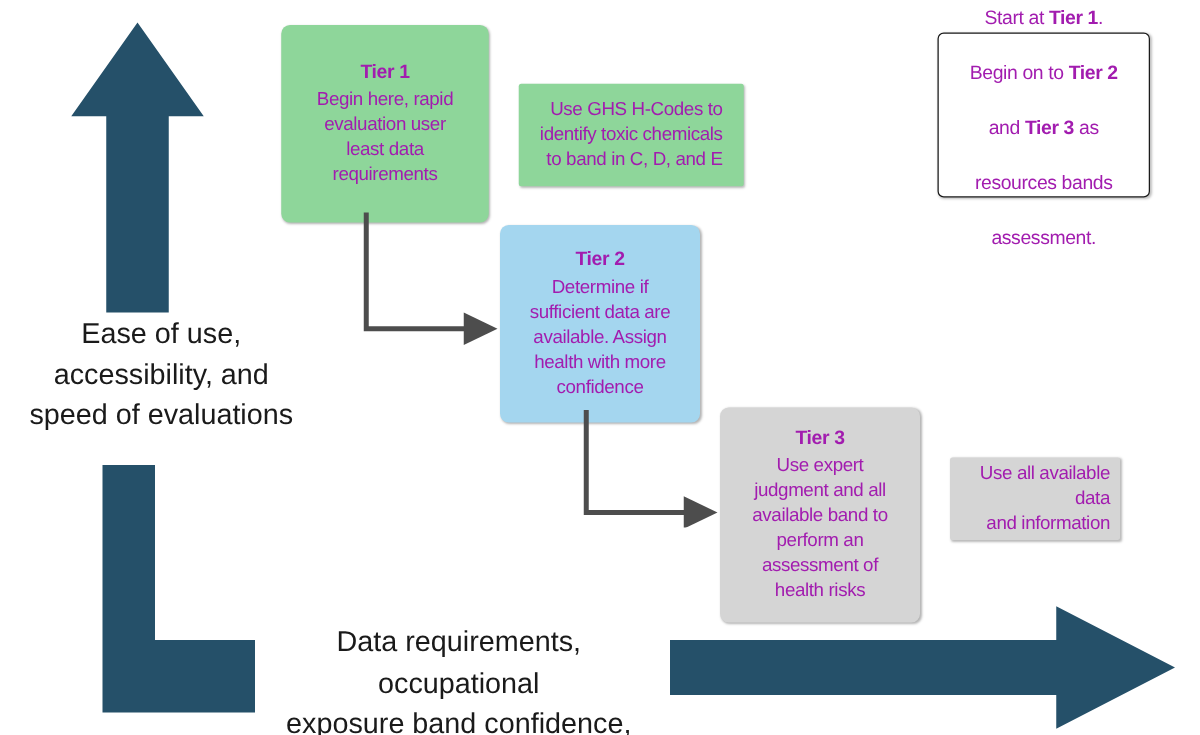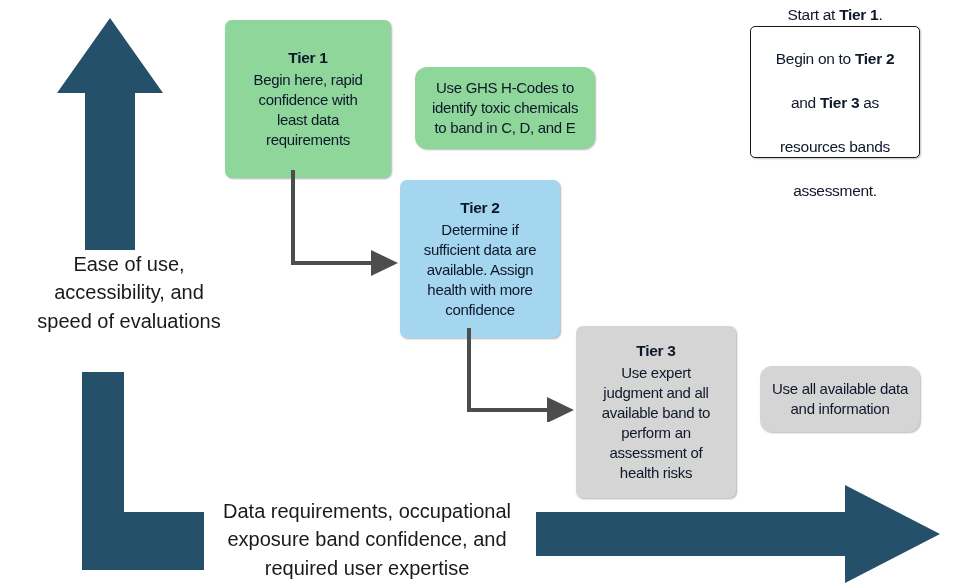--- a/index.html
+++ b/index.html
@@ -26,21 +26,21 @@
     width: 960px;
     height: 588px;
     pointer-events: none;
   }
 
   
   .axis-label {
     position: absolute;
     text-align: center;
     font-family: "Liberation Sans", sans-serif;
-    font-size: 20px;
+    font-size: 23px;
     line-height: 1.42;
     color: #1a1a1a;
     white-space: pre-line;
   }
   #axis-label-vertical {
     left: 18px;
     top: 250px;
     width: 222px;
   }
   #axis-label-horizontal {
@@ -54,55 +54,56 @@
     position: absolute;
     box-sizing: border-box;
     display: flex;
     flex-direction: column;
     align-items: center;
     justify-content: center;
     text-align: center;
     font-family: "Liberation Sans Narrow", "Liberation Sans", sans-serif;
     font-size: 15px;
     line-height: 1.33;
-    color: #0f172a;
+    color: #a21caf;
     padding: 6px 8px;
     letter-spacing: -0.3px;
   }
   .node .title {
     font-weight: bold;
     font-size: 15.5px;
     display: block;
     margin-bottom: 1px;
   }
   .node .body {
     display: block;
     white-space: pre-line;
   }
 
   .tier-box {
     border-radius: 7px;
     box-shadow: 1px 1px 2px rgba(0,0,0,0.30);
   }
   .note-box {
-    border-radius: 12px;
+    border-radius: 2px;
     box-shadow: 1px 1px 2px rgba(0,0,0,0.28);
+    text-align: right;
   }
 
   .green  { background: #8ed69a; }
   .blue   { background: #a4d6ef; }
   .gray   { background: #d5d5d5; }
 
   
   #tier1-box     { left: 225px; top: 20px;  width: 166px; height: 158px; }
   #tier1-note    { left: 415px; top: 67px;  width: 180px; height: 82px;  }
   #tier2-box     { left: 400px; top: 180px; width: 160px; height: 158px; }
   #tier2-note    { left: 590px; top: 218px; width: 176px; height: 77px;  }
   #tier3-box     { left: 576px; top: 326px; width: 160px; height: 172px; }
-  #tier3-note    { left: 760px; top: 366px; width: 160px; height: 66px;  }
+  #tier3-note    { left: 760px; top: 366px; width: 136px; height: 66px;  }
 
   
   #start-callout {
     left: 750px;
     top: 26px;
     width: 170px;
     height: 132px;
     background: #ffffff;
     border: 1.6px solid #1b1b1b;
     border-radius: 5px;
@@ -140,21 +141,21 @@
 accessibility, and
 speed of evaluations</div>
 
   <div class="axis-label" id="axis-label-horizontal">Data requirements, occupational
 exposure band confidence, and
 required user expertise</div>
 
   <div class="node tier-box green" id="tier1-box">
     <span class="title">Tier 1</span>
     <span class="body">Begin here, rapid
-confidence with
+evaluation user
 least data
 requirements</span>
   </div>
 
   <div class="node note-box green" id="tier1-note">
     <span class="body">Use GHS H-Codes to
 identify toxic chemicals
 to band in C, D, and E</span>
   </div>
 

